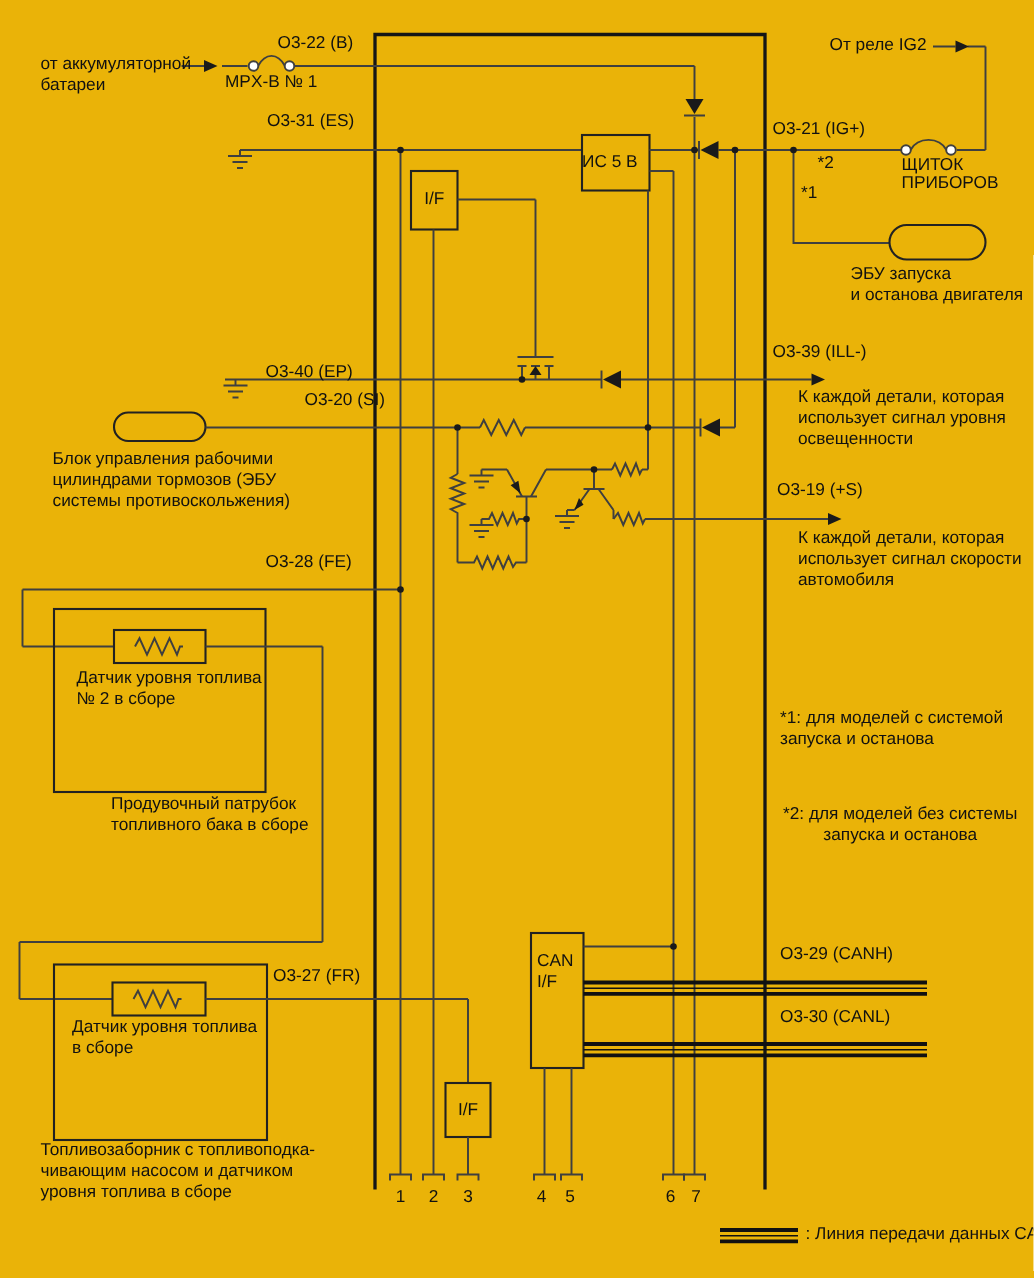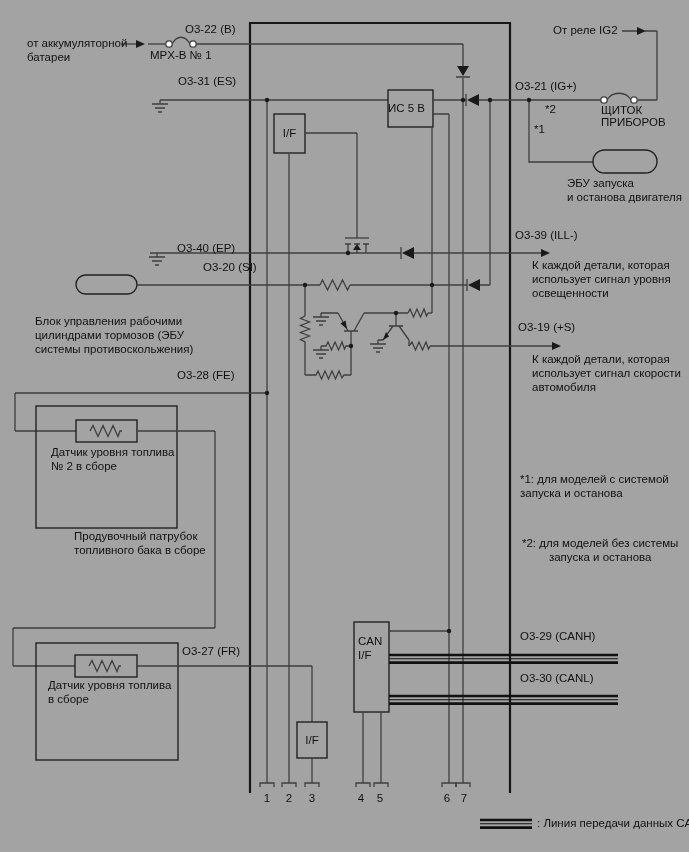--- a/index.html
+++ b/index.html
@@ -1,16 +1,16 @@
 <!DOCTYPE html>
 <html><head>
 <meta charset="utf-8">
 <style>
   html,body{margin:0;padding:0;background:#fff;}
-  .stage{position:relative;width:689px;height:852px;background:#a3a3a3;
+  .stage{position:relative;width:689px;height:852px;background:#eab308;
          font-family:"Liberation Sans",sans-serif;overflow:hidden;}
   .stage svg{position:absolute;left:0;top:0;}
   .lbl{position:absolute;font-size:11.5px;line-height:14px;color:#111;
        white-space:pre;letter-spacing:0;}
   .c{text-align:center;}
 </style>
 </head>
 <body>
 
 <div class="stage">
@@ -183,39 +183,42 @@
 <div class="lbl c" style="left:388px;top:101px;width:28px;">ИС 5 В</div>
 <div class="lbl c" style="left:274px;top:126px;width:31px;">I/F</div>
 <div class="lbl" style="left:567px;top:176px;">ЭБУ запуска
 и останова двигателя</div>
 <div class="lbl" style="left:177px;top:241px;">O3-40 (EP)</div>
 <div class="lbl" style="left:515px;top:228px;">O3-39 (ILL-)</div>
 <div class="lbl" style="left:203px;top:260px;">O3-20 (SI)</div>
 <div class="lbl" style="left:532px;top:258px;">К каждой детали, которая
 использует сигнал уровня
 освещенности</div>
-<div class="lbl" style="left:35px;top:299px;margin-top:15px;">Блок управления рабочими
+<div class="lbl" style="left:35px;top:299px;">Блок управления рабочими
 цилиндрами тормозов (ЭБУ
 системы противоскольжения)</div>
 <div class="lbl" style="left:518px;top:320px;">O3-19 (+S)</div>
 <div class="lbl" style="left:532px;top:352px;">К каждой детали, которая
 использует сигнал скорости
 автомобиля</div>
 <div class="lbl" style="left:177px;top:368px;">O3-28 (FE)</div>
 <div class="lbl" style="left:51px;top:445px;">Датчик уровня топлива
 № 2 в сборе</div>
 <div class="lbl" style="left:47px;top:529px;margin-left:27px;">Продувочный патрубок
 топливного бака в сборе</div>
 <div class="lbl" style="left:520px;top:452px;margin-top:20px;">*1: для моделей с системой
 запуска и останова</div>
 <div class="lbl" style="left:522px;top:536px;text-align:center;">*2: для моделей без системы
 запуска и останова</div>
 <div class="lbl" style="left:182px;top:644px;">O3-27 (FR)</div>
 <div class="lbl" style="left:48px;top:678px;">Датчик уровня топлива
 в сборе</div>
+<div class="lbl" style="left:27px;top:760px;">Топливозаборник с топливоподка-
+чивающим насосом и датчиком
+уровня топлива в сборе</div>
 <div class="lbl" style="left:358px;top:634px;">CAN
 I/F</div>
 <div class="lbl" style="left:520px;top:629px;">O3-29 (CANH)</div>
 <div class="lbl" style="left:520px;top:671px;">O3-30 (CANL)</div>
 <div class="lbl c" style="left:297px;top:733px;width:30px;">I/F</div>
 
 <div class="lbl c" style="left:261px;top:791px;width:12px;">1</div>
 <div class="lbl c" style="left:283px;top:791px;width:12px;">2</div>
 <div class="lbl c" style="left:306px;top:791px;width:12px;">3</div>
 <div class="lbl c" style="left:355px;top:791px;width:12px;">4</div>

